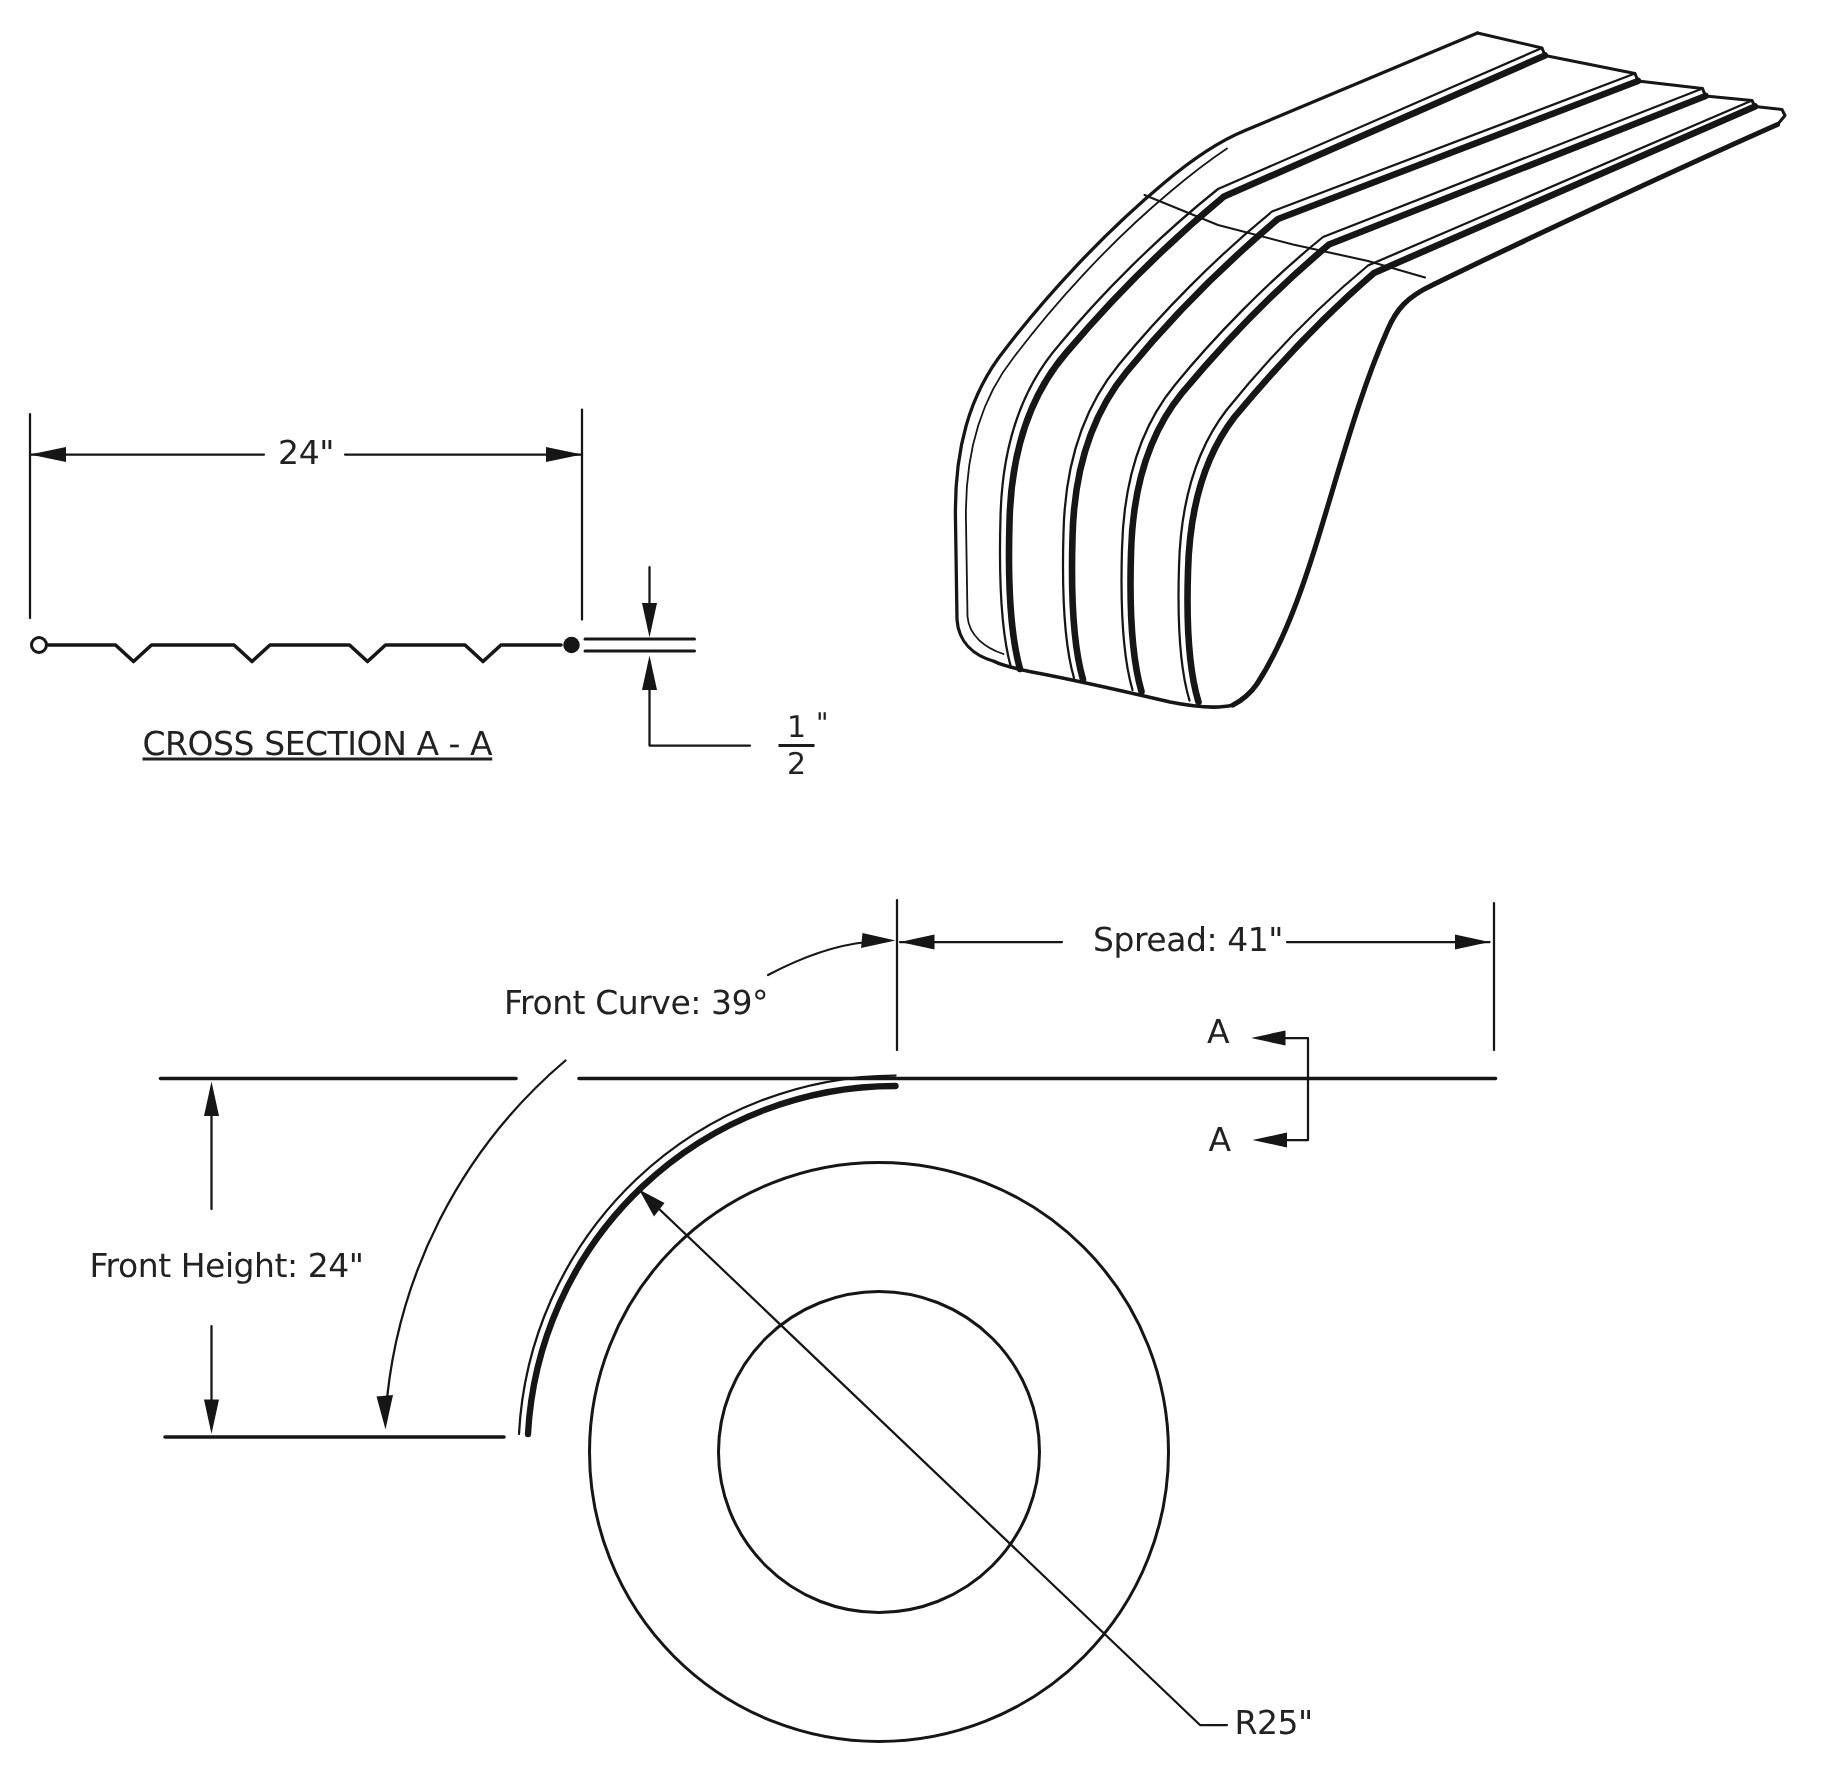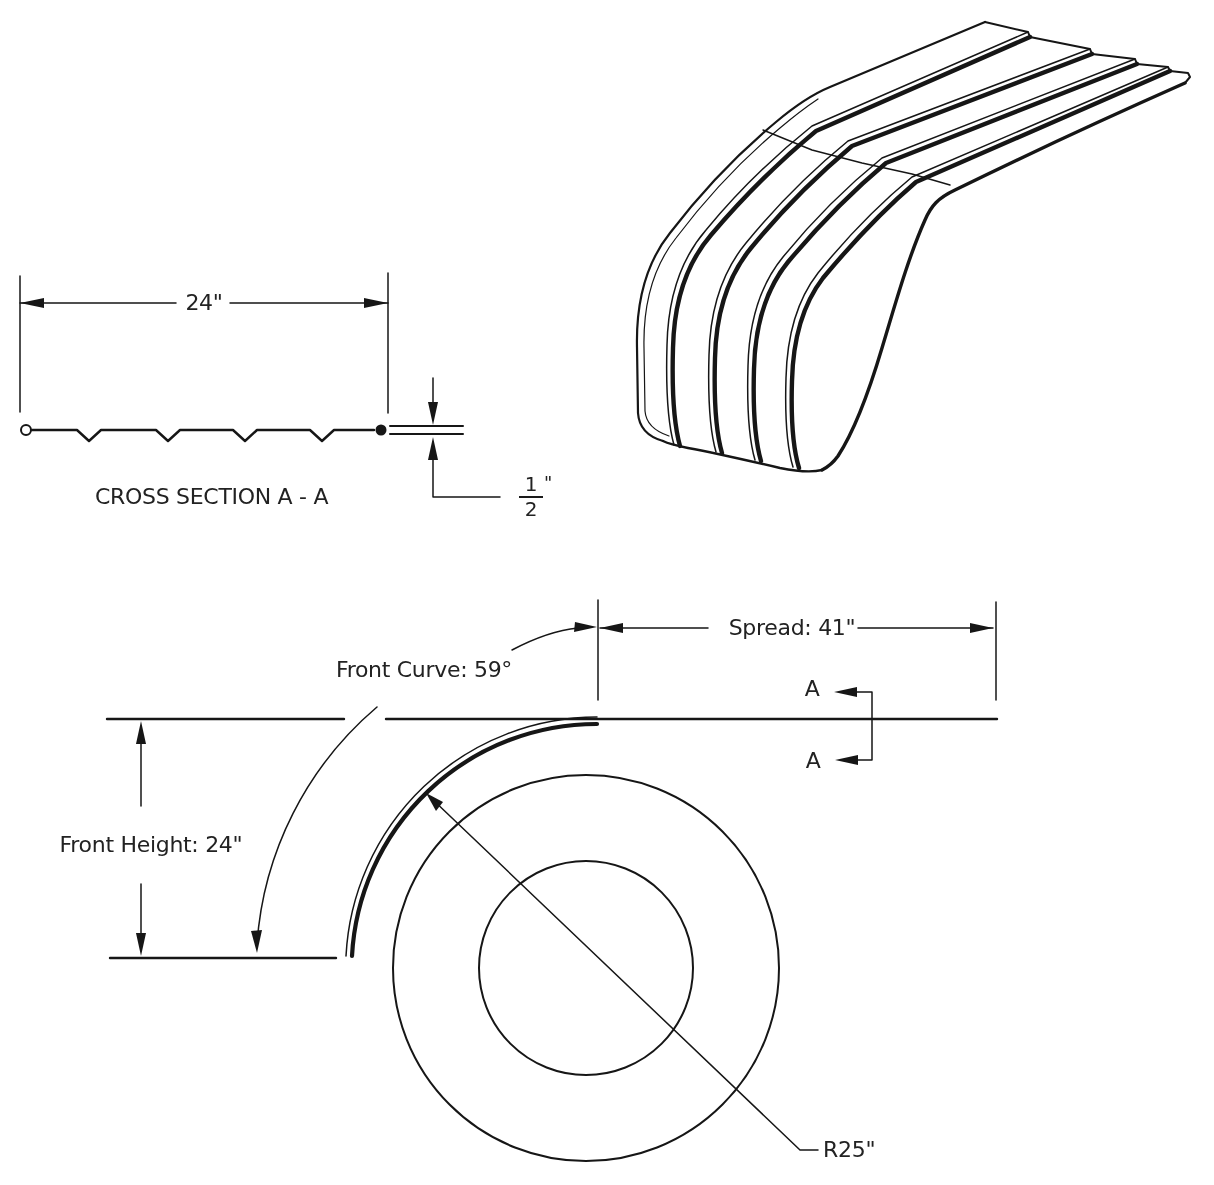--- a/index.html
+++ b/index.html
@@ -132,32 +132,32 @@
       <polygon fill="#161616" stroke="none" points="834,692 857,687 857,697"></polygon>
       <polygon fill="#161616" stroke="none" points="835,760 858,755 858,765"></polygon>
 
       <path stroke-width="1.5" d="M 430,797 L 800,1150 L 818,1150"></path>
       <polygon fill="#161616" stroke="none" points="426,793 443,802 436,811"></polygon>
     </g>
   </svg>
 
   <div class="anno centered" style="left:204px;top:292px;">24"</div>
 
-  <div class="anno" style="left:95px;top:486px;">CROSS SECTION A - A</div>
+  <div class="anno" style="left:95px;top:486px;text-decoration:underline;">CROSS SECTION A - A</div>
 
   <div class="frac-wrap" style="left:519px;top:474px;">
     <span class="frac">
       <span>1</span>
       <span class="bar"></span>
       <span>2</span>
     </span>
     <span class="frac-unit">"</span>
   </div>
 
-  <div class="anno centered" style="left:424px;top:659px;">Front Curve: 59°</div>
+  <div class="anno centered" style="left:424px;top:659px;">Front Curve: 39°</div>
 
   <div class="anno centered" style="left:792px;top:617px;">Spread: 41"</div>
 
   <div class="anno centered" style="left:812px;top:678px;">A</div>
 
   <div class="anno centered" style="left:813px;top:750px;">A</div>
 
   <div class="anno centered" style="left:151px;top:834px;">Front Height: 24"</div>
 
   <div class="anno" style="left:823px;top:1139px;">R25"</div>

